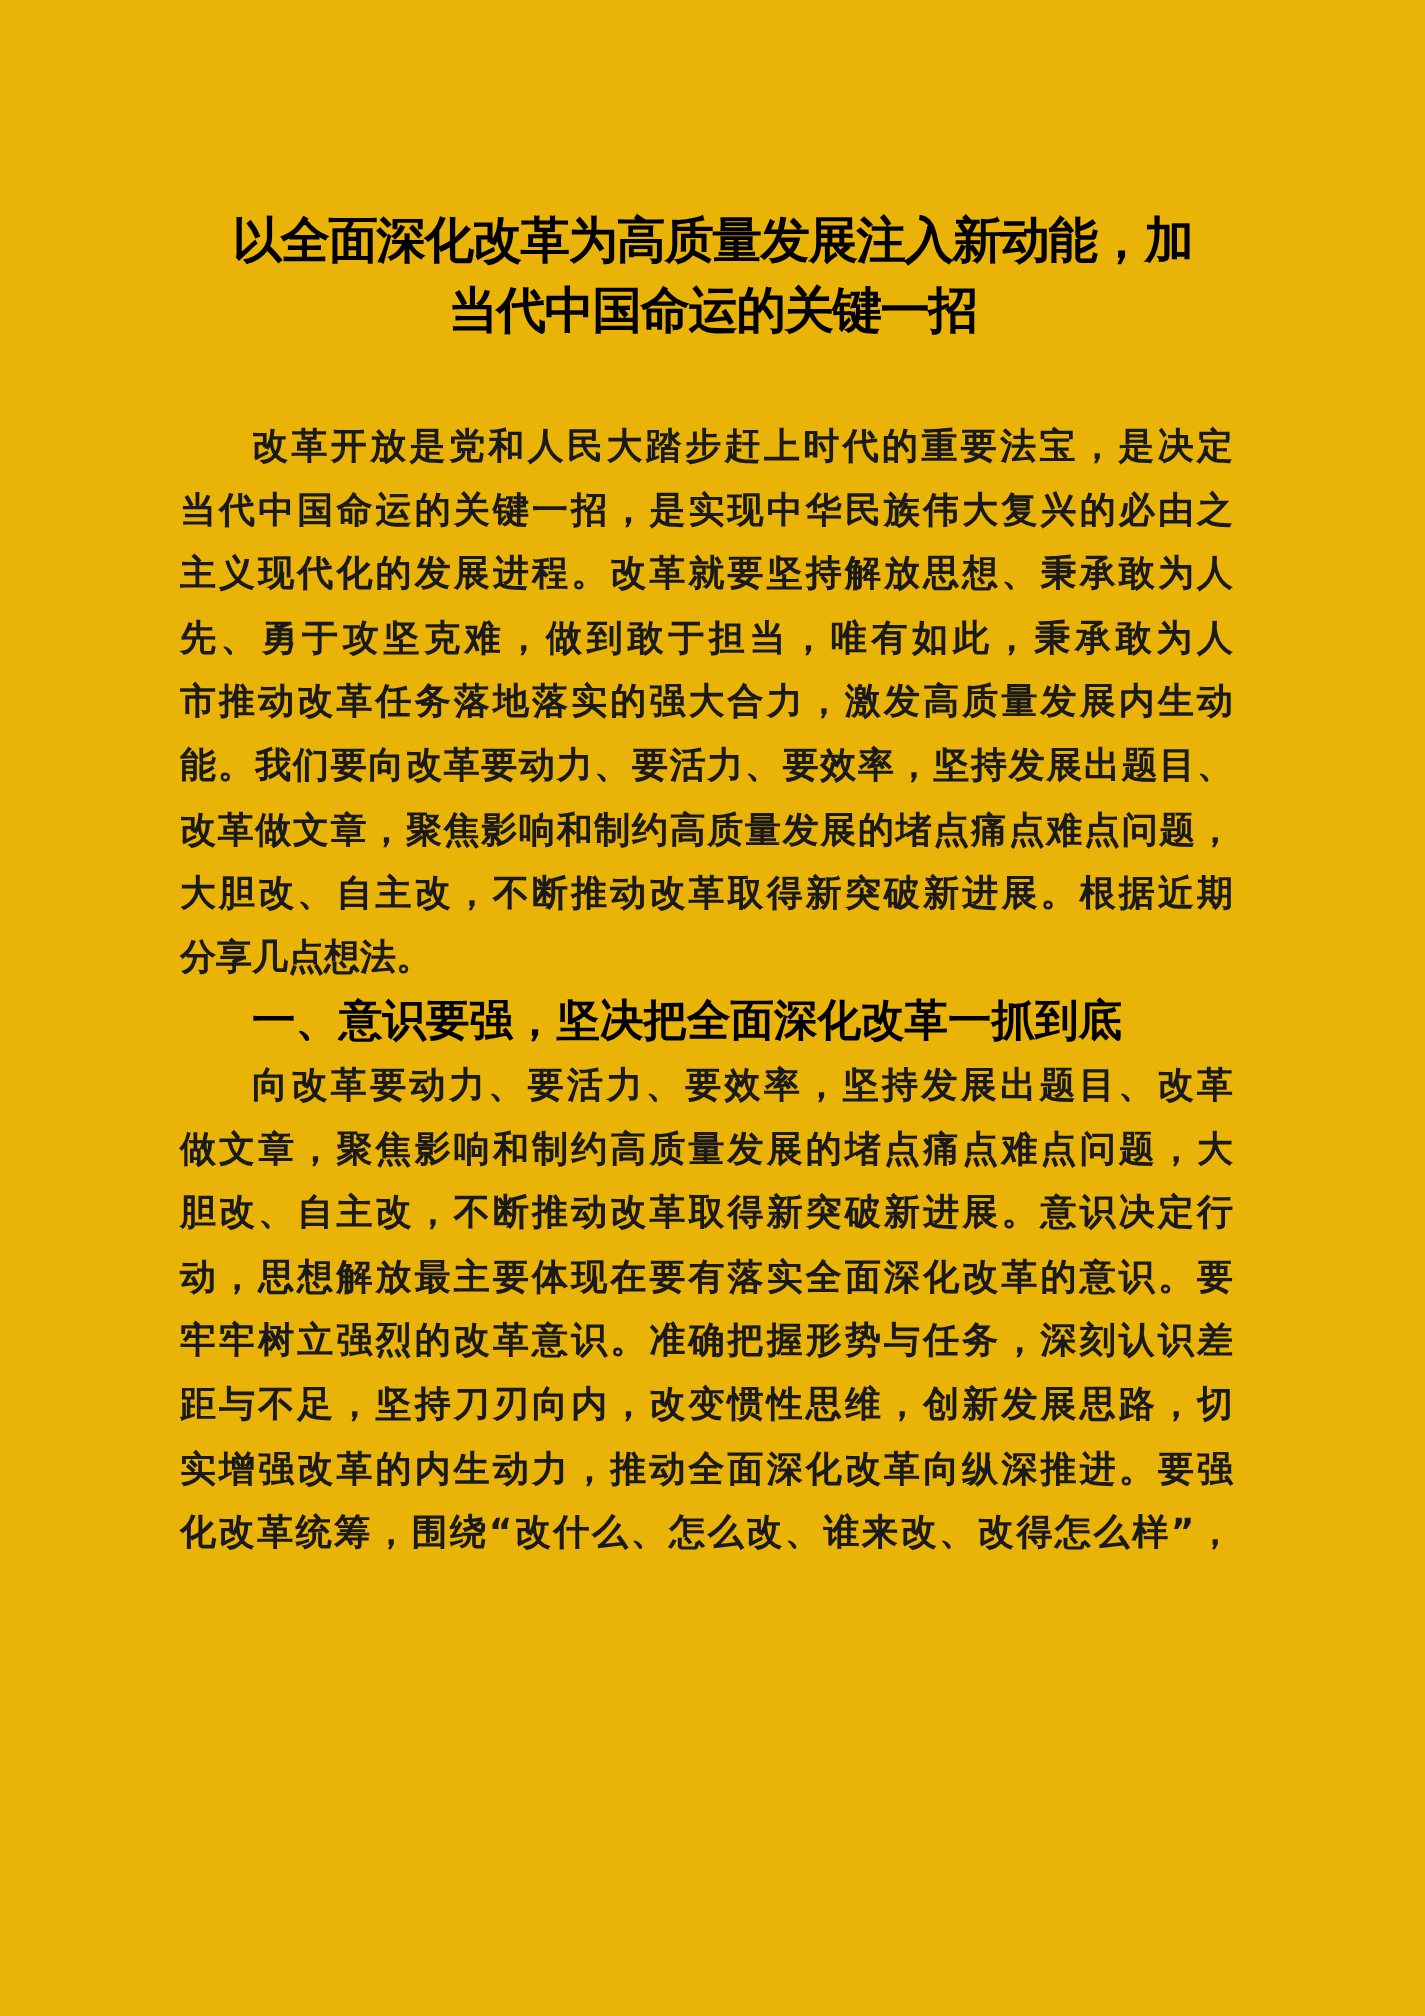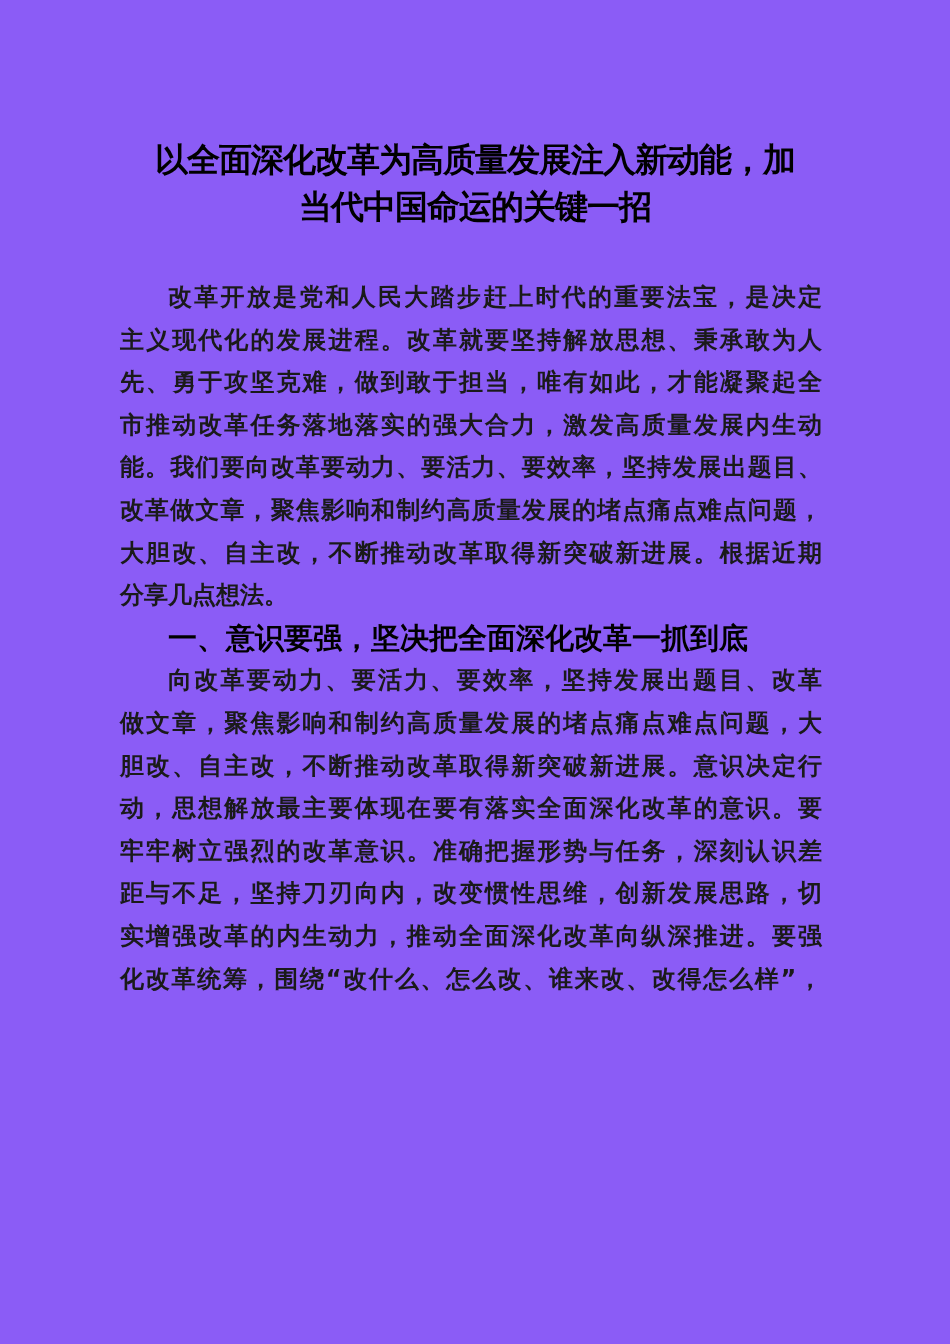--- a/index.html
+++ b/index.html
@@ -12,21 +12,21 @@
       height: 1344px;
       position: relative;
       overflow: hidden;
       font-family: "DejaVu Serif", "Liberation Serif", serif;
       color: #111111;
     }
     .page {
       position: absolute;
       left: 0; top: 0;
       width: 950px; height: 1344px;
-      background: #8b5cf6;
+      background: #eab308;
     }
     .title {
       position: absolute;
       left: 100px;
       width: 750px;
       top: 136px;
       text-align: center;
       font-family: "DejaVu Serif", "Liberation Serif", serif;
       font-weight: bold;
       font-size: 33px;
@@ -77,22 +77,23 @@
 
   <div class="title">
     <span class="tline">以全面深化改革为高质量发展注入新动能，加</span>
     <span class="tline">当代中国命运的关键一招</span>
   </div>
 
   <div class="body-text">
 
     <div>
       <span class="line indent">改革开放是党和人民大踏步赶上时代的重要法宝，是决定</span>
+      <span class="line">当代中国命运的关键一招，是实现中华民族伟大复兴的必由之</span>
       <span class="line">主义现代化的发展进程。改革就要坚持解放思想、秉承敢为人</span>
-      <span class="line">先、勇于攻坚克难，做到敢于担当，唯有如此，才能凝聚起全</span>
+      <span class="line">先、勇于攻坚克难，做到敢于担当，唯有如此，秉承敢为人</span>
       <span class="line">市推动改革任务落地落实的强大合力，激发高质量发展内生动</span>
       <span class="line">能。我们要向改革要动力、要活力、要效率，坚持发展出题目、</span>
       <span class="line">改革做文章，聚焦影响和制约高质量发展的堵点痛点难点问题，</span>
       <span class="line">大胆改、自主改，不断推动改革取得新突破新进展。根据近期</span>
       <span class="line last">分享几点想法。</span>
     </div>
 
     <div>
       <span class="line heading">一、意识要强，坚决把全面深化改革一抓到底</span>
     </div>

